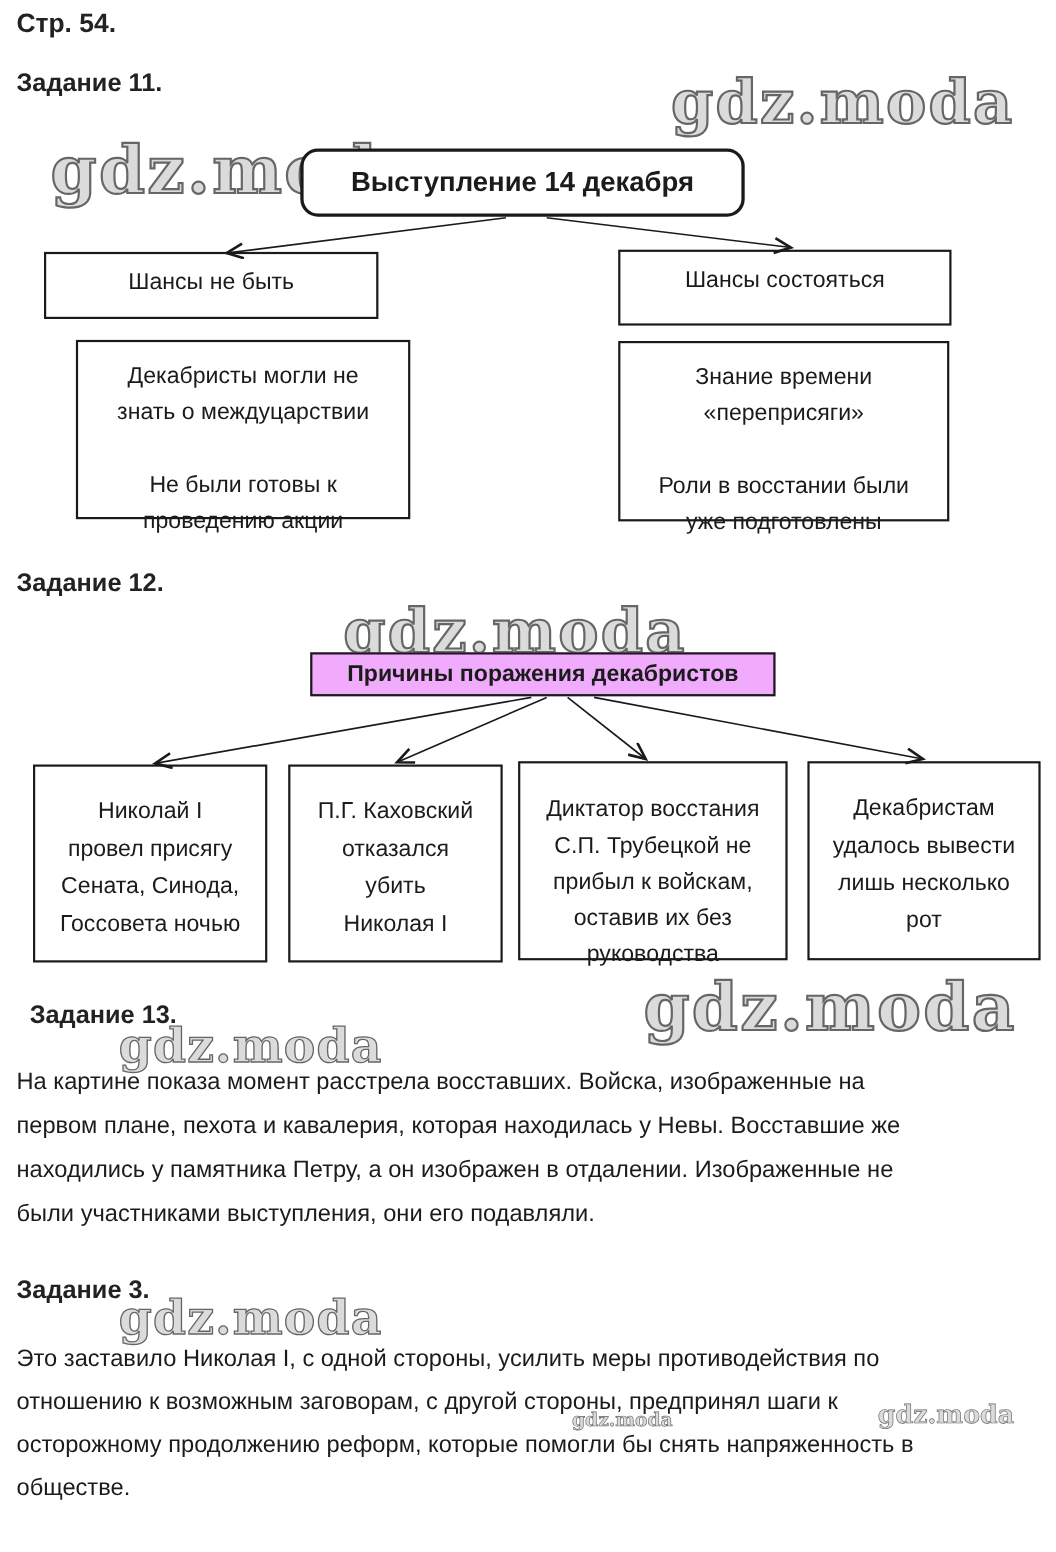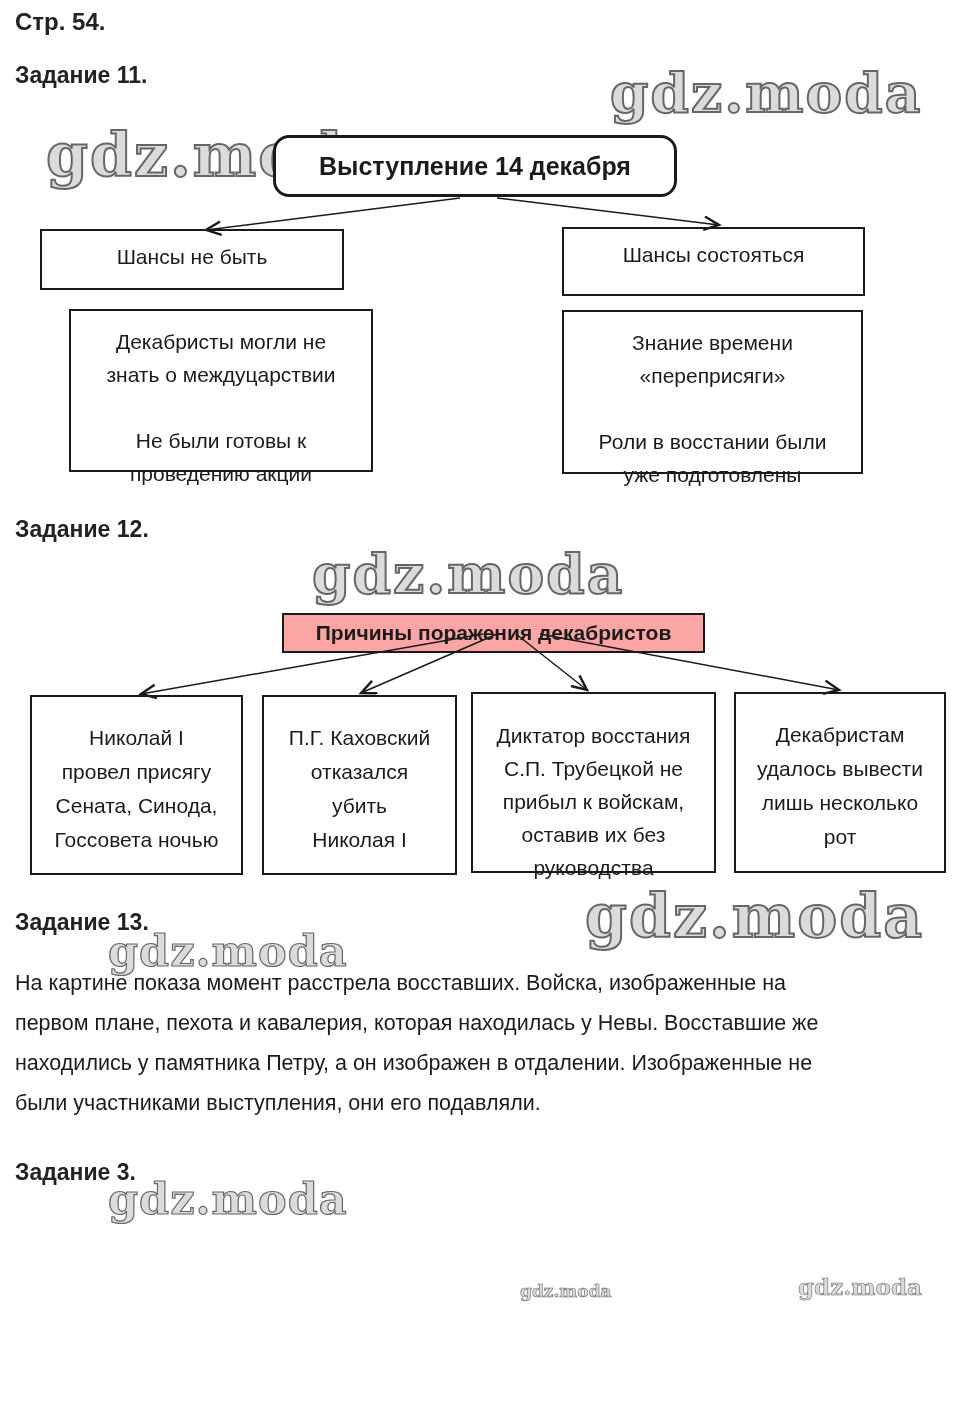--- a/index.html
+++ b/index.html
@@ -15,23 +15,23 @@
     text-align:center;font-size:21px;line-height:33px;white-space:pre-line;
     box-sizing:border-box;
   }
   .box-title{padding-top:9px;}
   .root-box{
     position:absolute;border:3px solid #1a1a1a;border-radius:16px;background:#fff;
     display:flex;align-items:center;justify-content:center;
     font-weight:bold;font-size:25px;box-sizing:border-box;
   }
   .root-box-sq{
-    position:absolute;border:2px solid #1a1a1a;background:#fca5a5;
+    position:absolute;border:2px solid #1a1a1a;background:#f0abfc;
     display:flex;align-items:center;justify-content:center;
-    font-weight:bold;font-size:21px;box-sizing:border-box;margin-top:20px;
+    font-weight:bold;font-size:21px;box-sizing:border-box;
   }
   .para{
     position:absolute;font-size:21.5px;color:#1b1b1b;white-space:pre-line;
   }
   .wm{
     position:absolute;font-family:"DejaVu Serif",serif;font-weight:bold;
     color:#d9d9d9;-webkit-text-stroke:2px #5a5a5a;letter-spacing:2px;
     opacity:.92;pointer-events:none;user-select:none;
   }
   .wm-small{-webkit-text-stroke:1.2px #5a5a5a;letter-spacing:1px;}
@@ -103,21 +103,25 @@
     <g stroke="#1a1a1a" stroke-width="1.5" fill="none">
       <line x1="460" y1="198" x2="206" y2="230" marker-end="url(#ah)"></line>
       <line x1="497" y1="198" x2="719" y2="225" marker-end="url(#ah)"></line>
       <line x1="483" y1="634" x2="141" y2="694" marker-end="url(#ah)"></line>
       <line x1="497" y1="634" x2="361" y2="693" marker-end="url(#ah)"></line>
       <line x1="516" y1="634" x2="587" y2="690" marker-end="url(#ah)"></line>
       <line x1="540" y1="634" x2="839" y2="690" marker-end="url(#ah)"></line>
     </g>
   </svg>
 
-  <div class="abs heading" style="left:15px;top:909px;">Задание 13.</div>
+  <div class="abs heading" style="left:27px;top:909px;">Задание 13.</div>
   <div class="para" style="left:15px;top:963px;width:940px;line-height:40px;">На картине показа момент расстрела восставших. Войска, изображенные на
 первом плане, пехота и кавалерия, которая находилась у Невы. Восставшие же
 находились у памятника Петру, а он изображен в отдалении. Изображенные не
 были участниками выступления, они его подавляли.</div>
 
   <div class="abs heading" style="left:15px;top:1159px;">Задание 3.</div>
+  <div class="para" style="left:15px;top:1216px;width:940px;line-height:39px;">Это заставило Николая I, с одной стороны, усилить меры противодействия по
+отношению к возможным заговорам, с другой стороны, предпринял шаги к
+осторожному продолжению реформ, которые помогли бы снять напряженность в
+обществе.</div>
 
 </div>
 
 </body></html>

